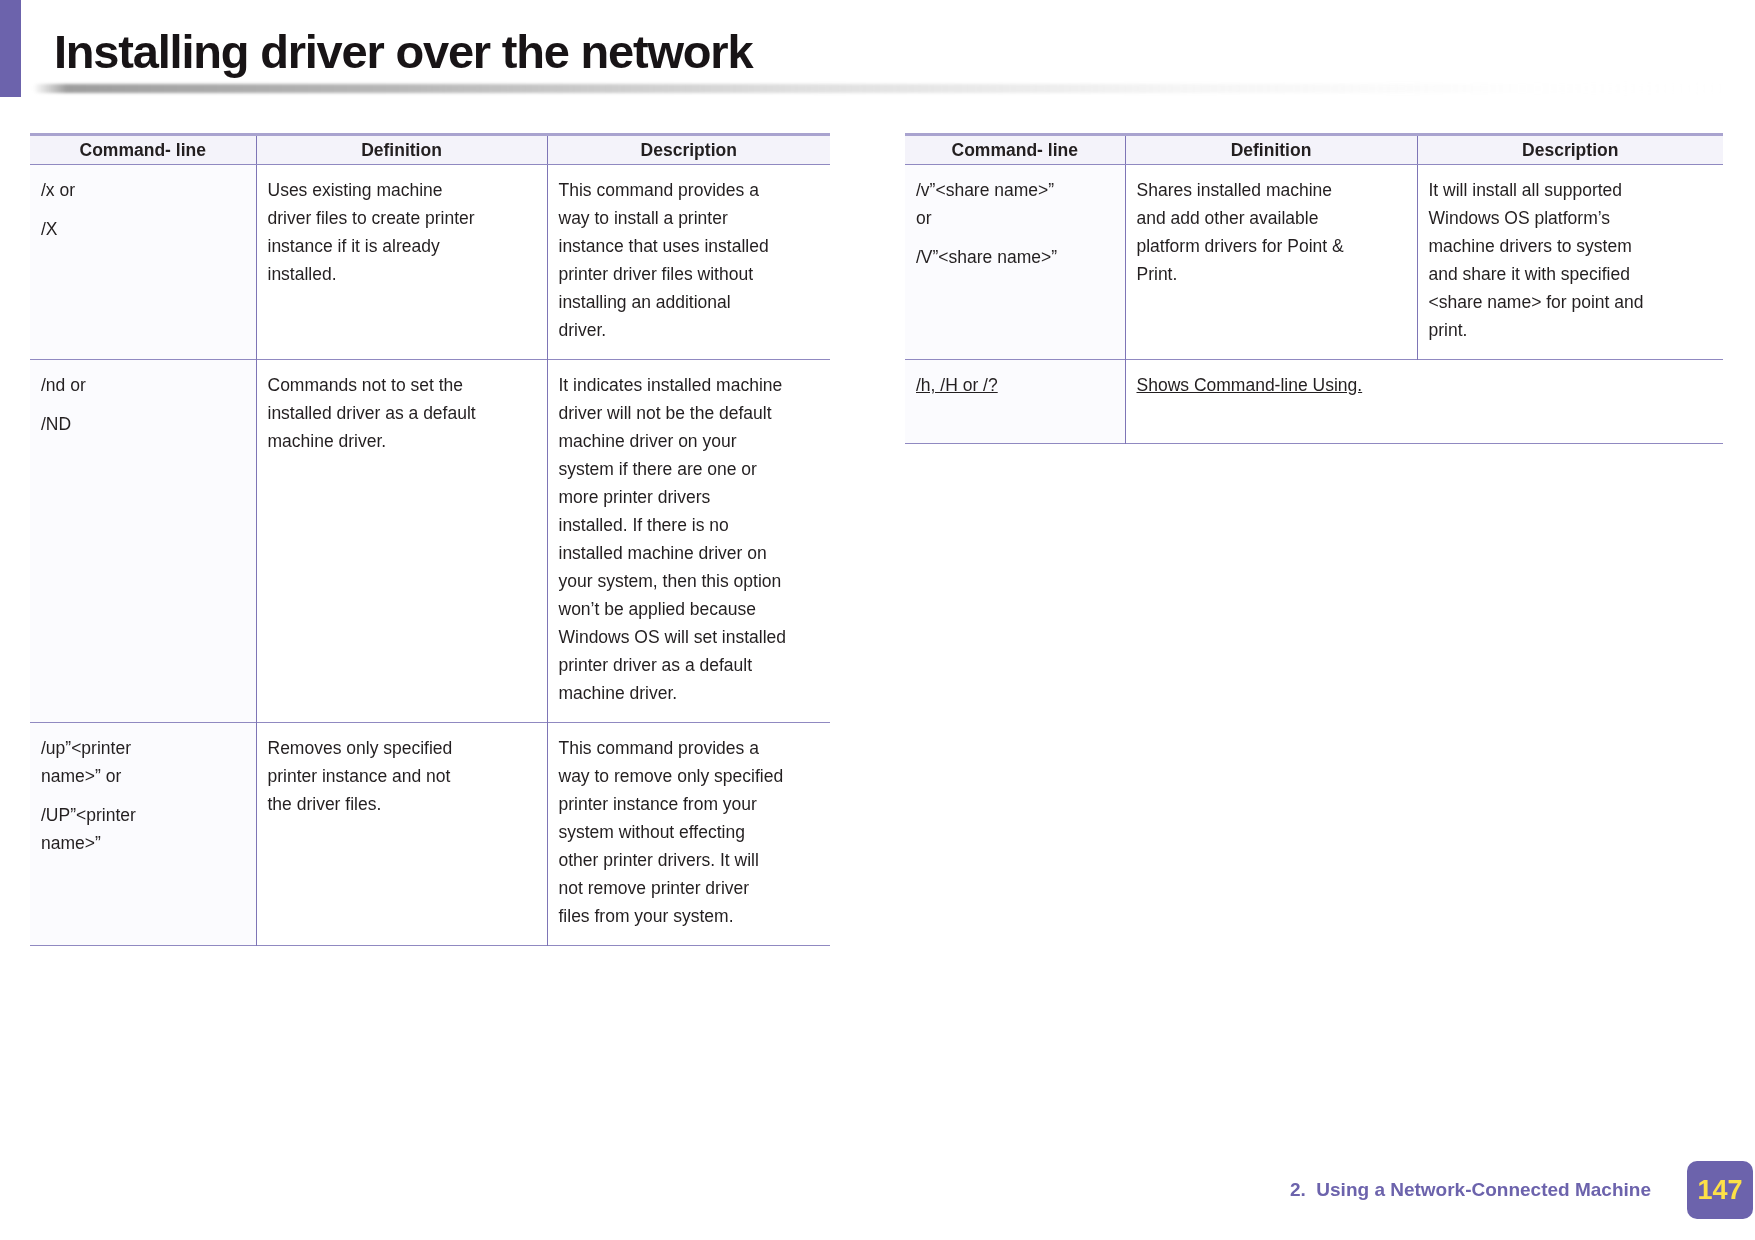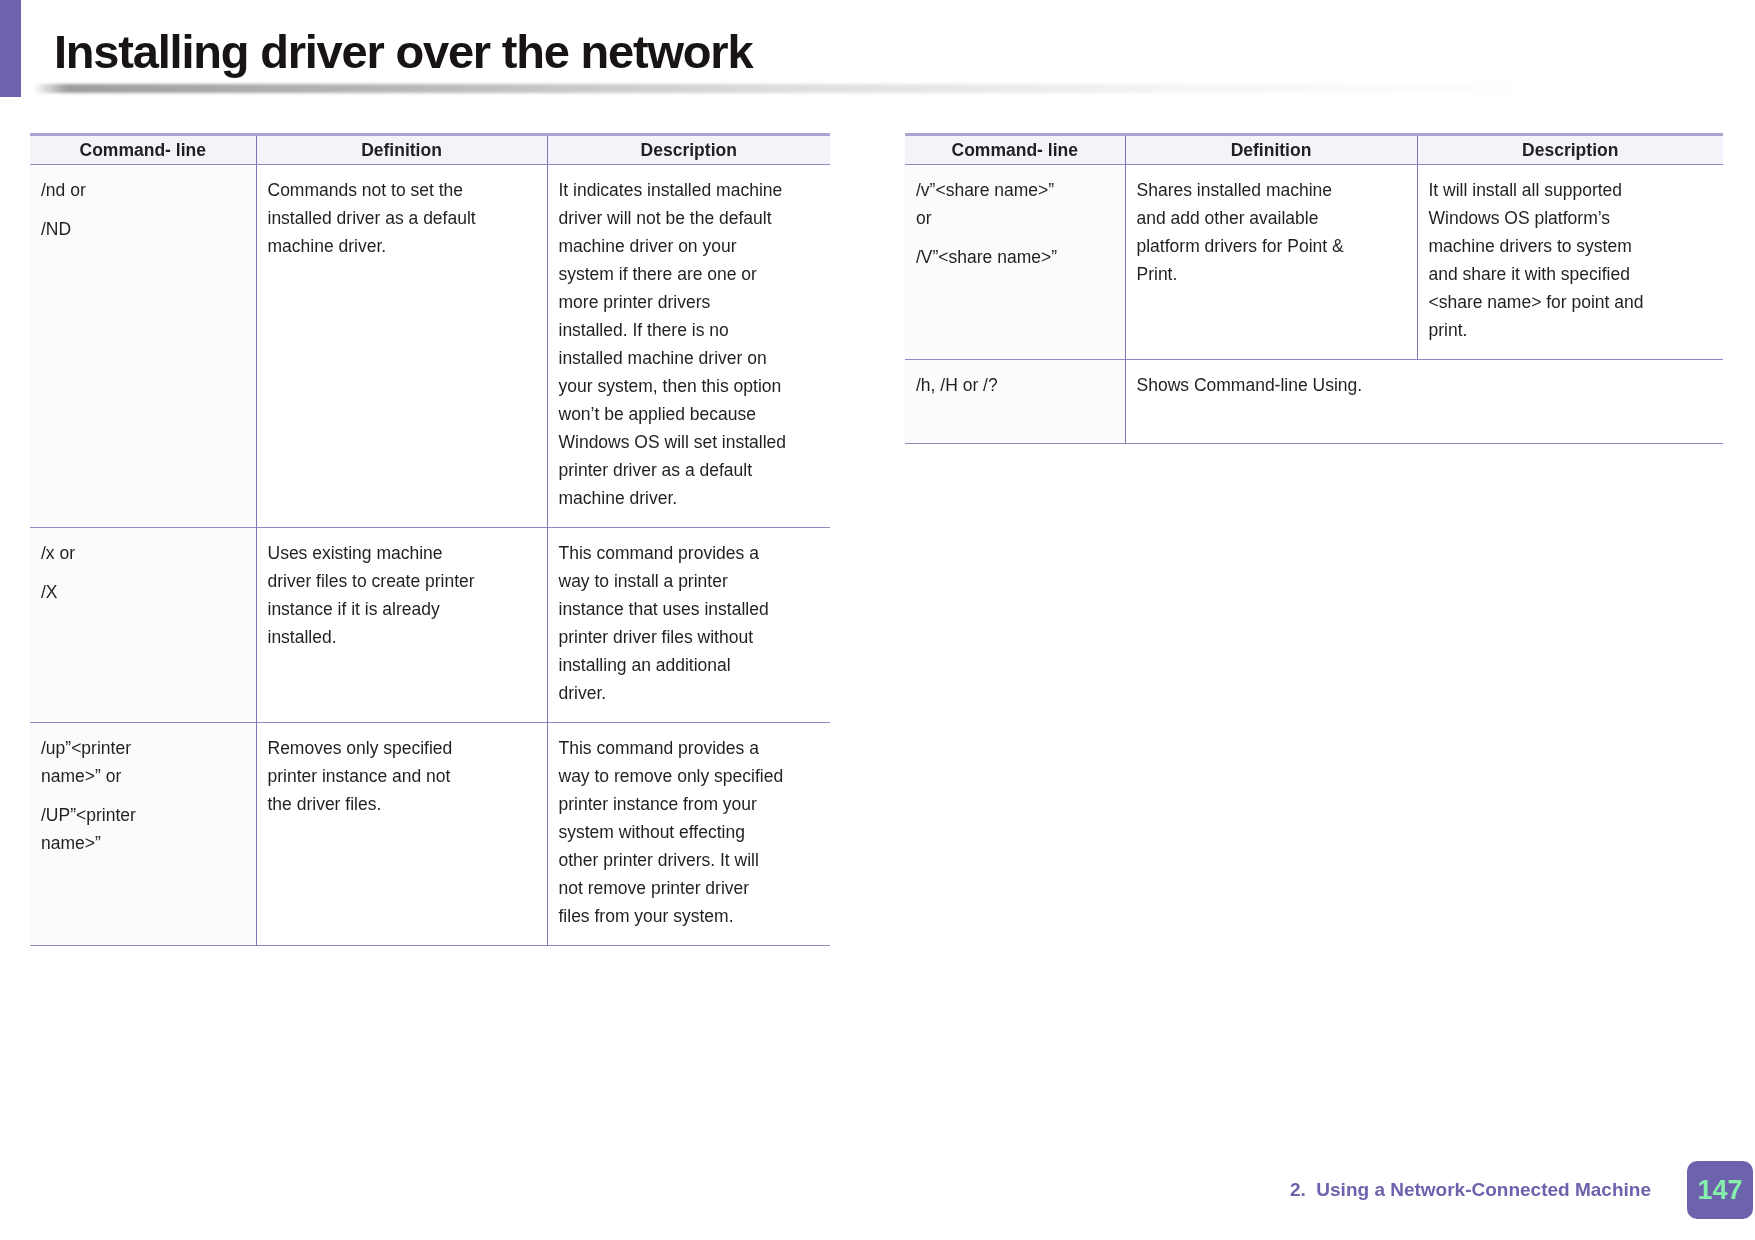--- a/index.html
+++ b/index.html
@@ -56,21 +56,21 @@
   .page-footer{
     position:absolute;right:0;top:1160px;height:60px;
     display:flex;align-items:center;gap:20px;
   }
   .footer-section{
     color:var(--accent,#6c63ac);font-weight:bold;font-size:19px;
     white-space:pre;margin-right:16px;
   }
   .page-badge{
     width:66px;height:58px;margin-right:2px;
-    background:var(--accent,#6c63ac);color:#86efac;
+    background:var(--accent,#6c63ac);color:#fde047;
     font-weight:bold;font-size:27px;
     display:flex;align-items:center;justify-content:center;
     border-radius:10px;
   }
 </style>
 </head>
 <body>
 
 <div class="accent-bar"></div>
 <h1 class="page-title">Installing driver over the network</h1>
@@ -85,54 +85,54 @@
   <thead>
       <tr>
         <th>Command- line</th>
         <th>Definition</th>
         <th>Description</th>
       </tr>
     </thead>
   <tbody>
       <tr>
         <td class="col-cmd">
+          <p>/x or</p>
+          <p>/X</p>
+        </td>
+        <td class="col-def">Uses existing machine
+driver files to create printer
+instance if it is already
+installed.</td>
+        <td class="col-desc">This command provides a
+way to install a printer
+instance that uses installed
+printer driver files without
+installing an additional
+driver.</td>
+      </tr>
+      <tr>
+        <td class="col-cmd">
           <p>/nd or</p>
           <p>/ND</p>
         </td>
         <td class="col-def">Commands not to set the
 installed driver as a default
 machine driver.</td>
         <td class="col-desc">It indicates installed machine
 driver will not be the default
 machine driver on your
 system if there are one or
 more printer drivers
 installed. If there is no
 installed machine driver on
 your system, then this option
 won’t be applied because
 Windows OS will set installed
 printer driver as a default
 machine driver.</td>
-      </tr>
-      <tr>
-        <td class="col-cmd">
-          <p>/x or</p>
-          <p>/X</p>
-        </td>
-        <td class="col-def">Uses existing machine
-driver files to create printer
-instance if it is already
-installed.</td>
-        <td class="col-desc">This command provides a
-way to install a printer
-instance that uses installed
-printer driver files without
-installing an additional
-driver.</td>
       </tr>
       <tr>
         <td class="col-cmd">
           <p>/up”&lt;printer
 name&gt;” or</p>
           <p>/UP”&lt;printer
 name&gt;”</p>
         </td>
         <td class="col-def">Removes only specified
 printer instance and not
@@ -172,21 +172,21 @@
 and add other available
 platform drivers for Point &amp;
 Print.</td>
         <td class="col-desc">It will install all supported
 Windows OS platform’s
 machine drivers to system
 and share it with specified
 &lt;share name&gt; for point and
 print.</td>
       </tr>
-      <tr style="height: 84px;">
+      <tr style="height: 84px; text-decoration: underline;">
         <td class="col-cmd">
           <p>/h, /H or /?</p>
         </td>
         <td class="col-def" colspan="2">Shows Command-line Using.</td>
       </tr>
     </tbody>
 </table>
 
 <div class="page-footer">
   <span class="footer-section">2.  Using a Network-Connected Machine</span>

